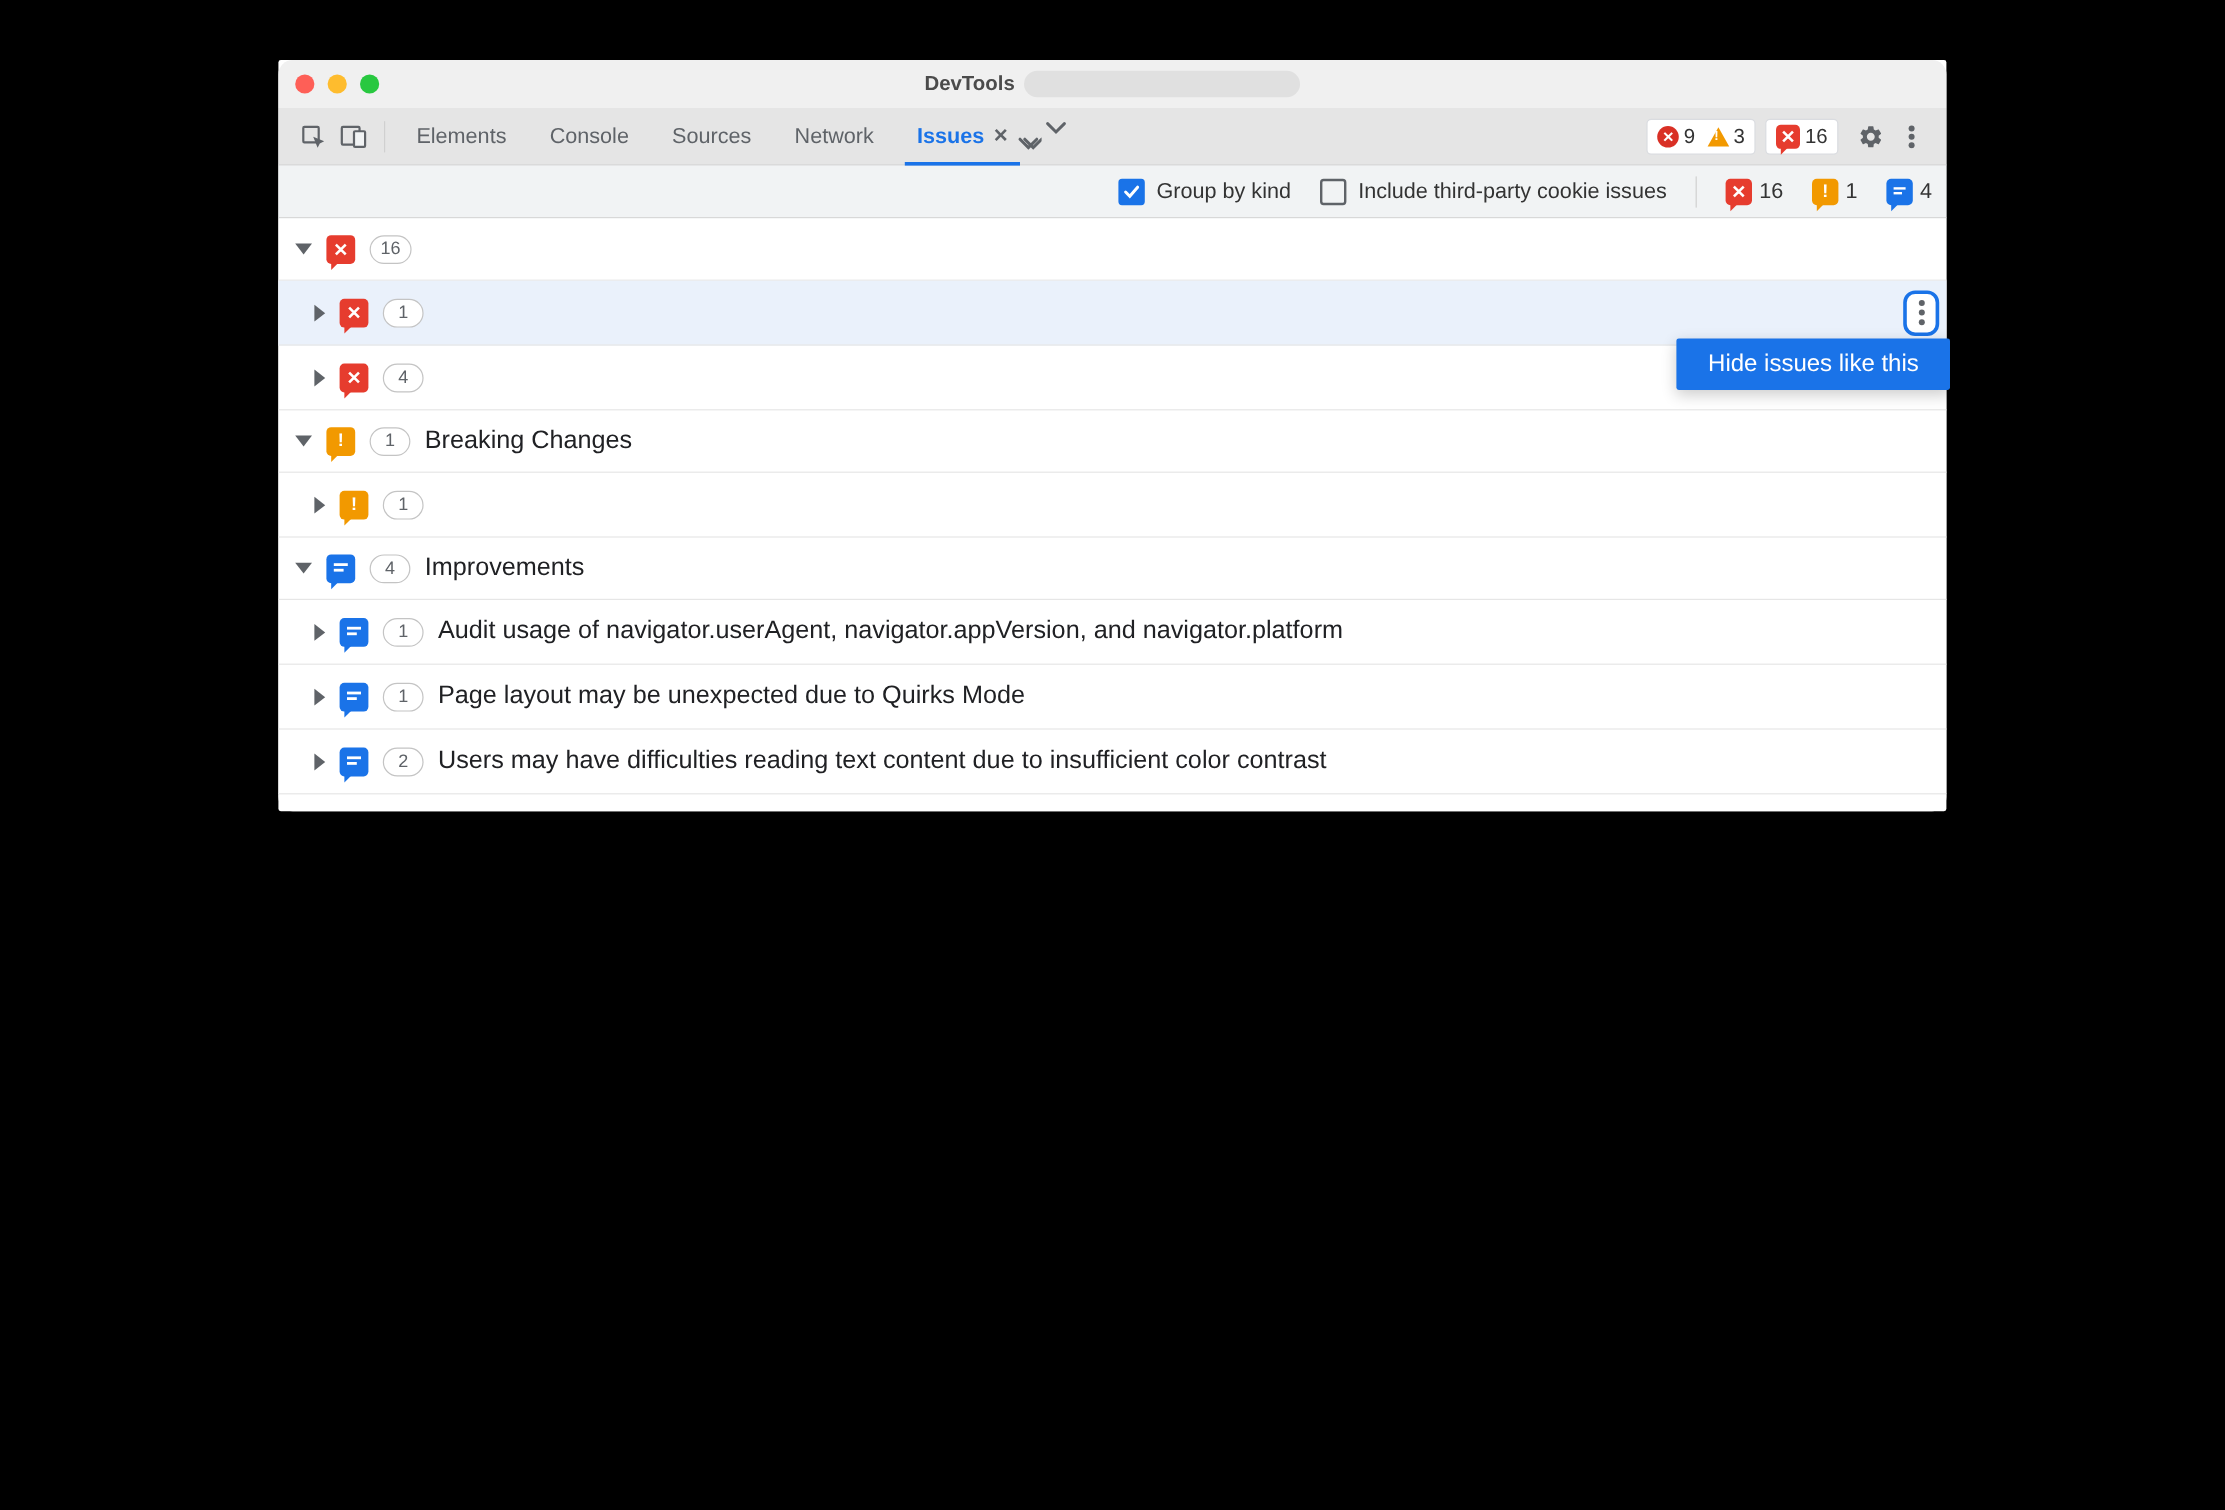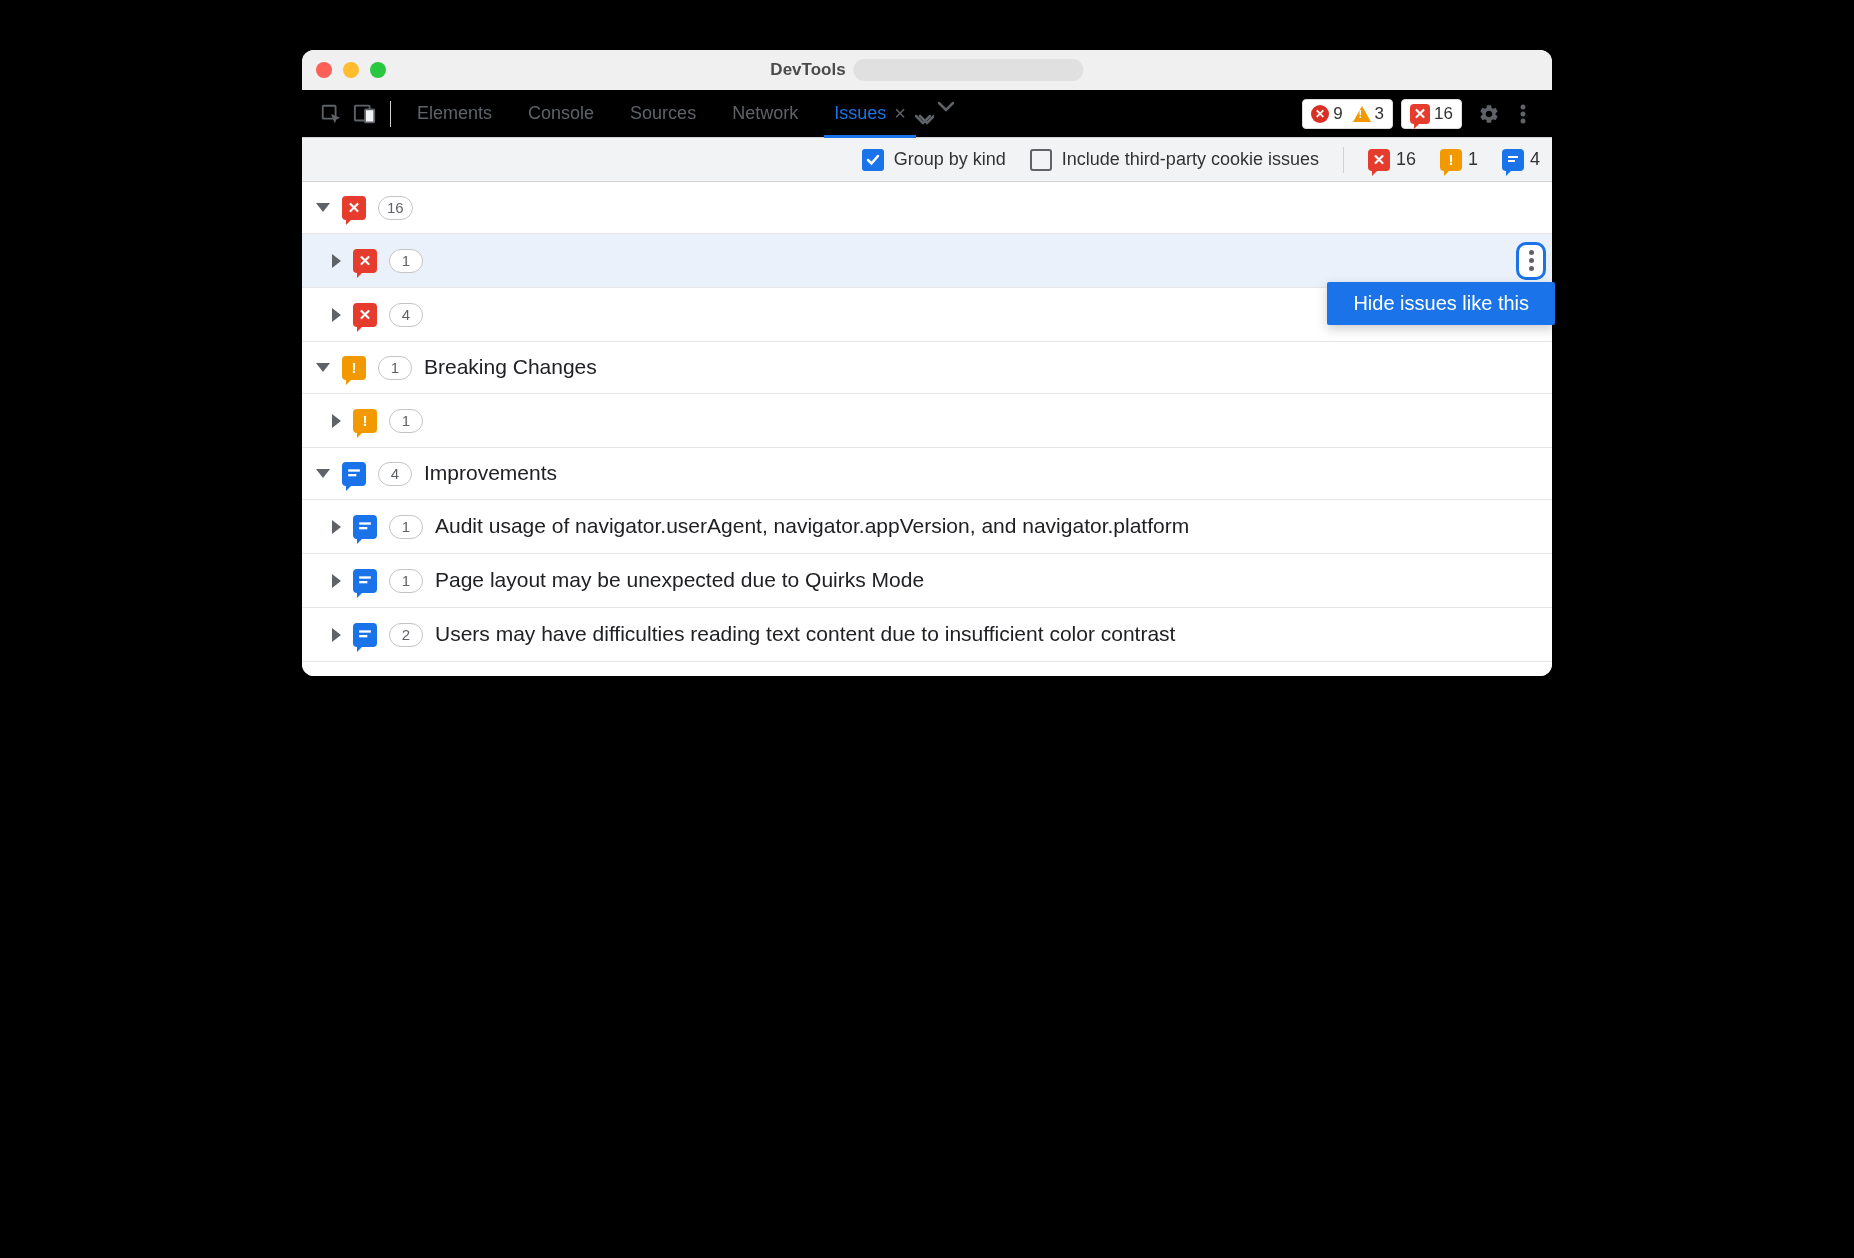--- a/index.html
+++ b/index.html
@@ -7,23 +7,23 @@
     background: #000;
     font-family: -apple-system, BlinkMacSystemFont, "Segoe UI", Helvetica, Arial, sans-serif;
     width: 1854px;
     height: 1258px;
     display: flex;
     align-items: flex-start;
     justify-content: center;
     padding-top: 50px;
   }
   .window {
-    width: 1250px;
+    width: 1390px;
     background: #fff;
-    border-radius: 12px;
+    border-radius: 2px;
     box-shadow: 0 20px 60px rgba(0,0,0,0.5);
     overflow: visible;
     position: relative;
   }
   
   .titlebar {
     height: 40px;
     background: #f0f0f0;
     display: flex;
     align-items: center;
@@ -50,21 +50,21 @@
   .titlebar-title .pill {
     background: #e0e0e0;
     border-radius: 12px;
     width: 230px;
     height: 22px;
   }
 
   
   .tabbar {
     height: 48px;
-    background: #000000;
+    background: #e5e5e5;
     display: flex;
     align-items: center;
     padding: 0 12px;
     border-bottom: 1px solid #d2d2d2;
     font-size: 18px;
     color: #5f6368;
   }
   .tabbar .iconbtn {
     width: 34px;
     height: 34px;
@@ -79,20 +79,21 @@
     height: 48px;
     display: flex;
     align-items: center;
     cursor: pointer;
     gap: 8px;
     color: #5f6368;
   }
   .tab.active {
     color: #1a73e8;
     position: relative;
+    font-weight: bold;
   }
   .tab.active::after {
     content: "";
     position: absolute;
     bottom: 0; left: 8px; right: 8px;
     height: 3px;
     background: #1a73e8;
   }
   .tab .close-x { color: #5f6368; font-size: 20px; }
   .overflow-tabs { padding: 0 12px; cursor: pointer; }

